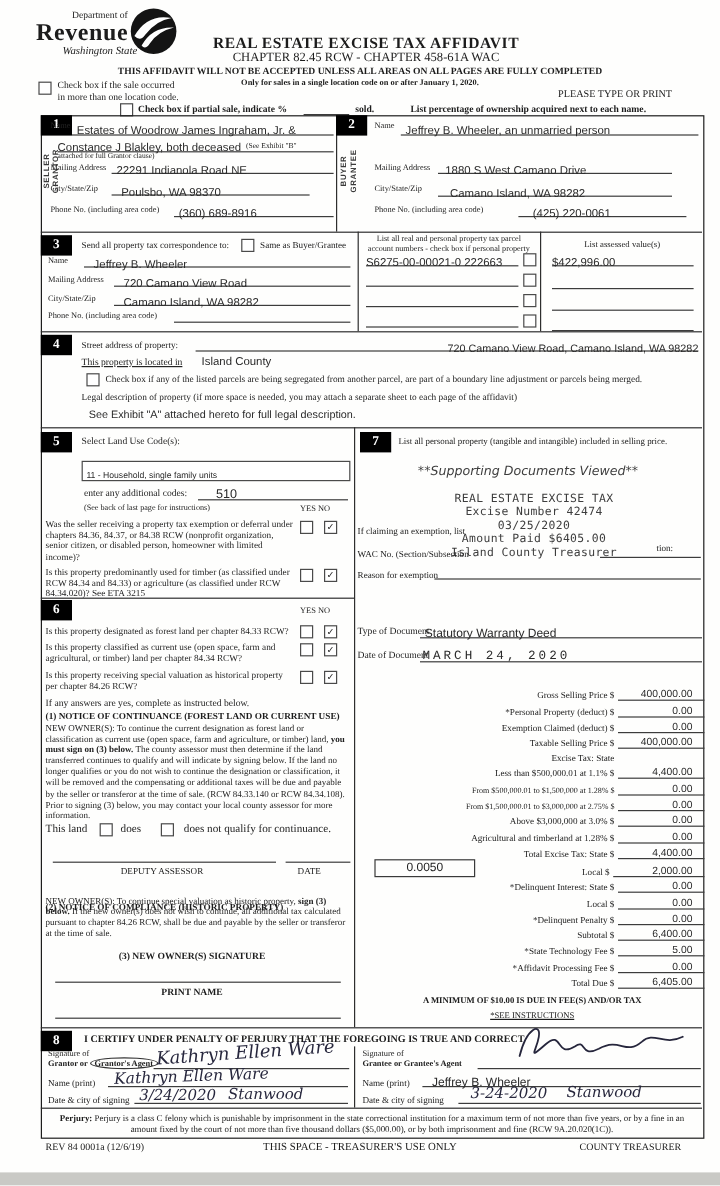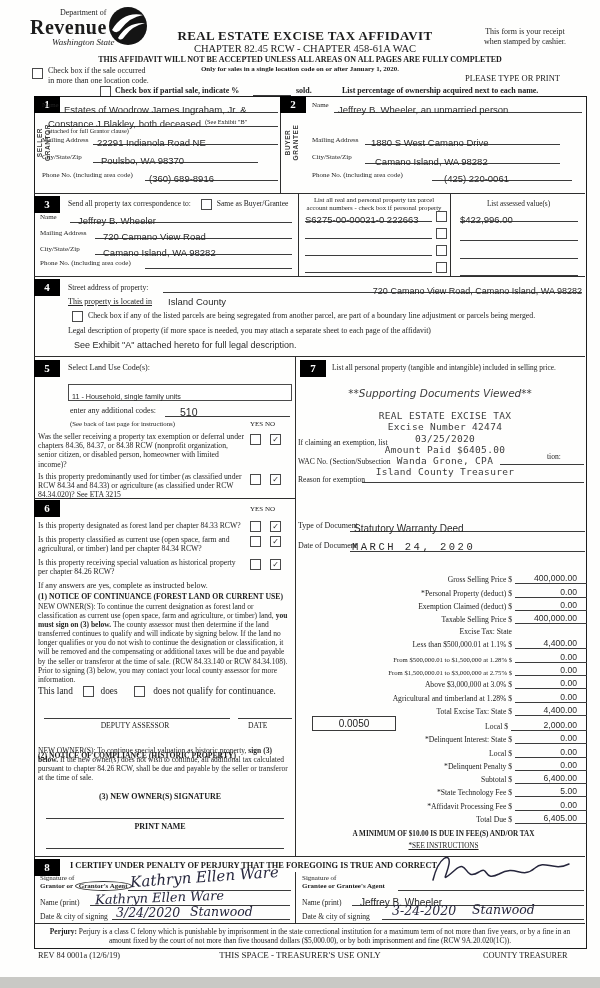--- a/index.html
+++ b/index.html
@@ -49,24 +49,20 @@
     <div class="b" style="font-size:20px;letter-spacing:.5px;line-height:20px;">Revenue</div>
     <div class="i" style="font-size:9px;margin-left:22px;">Washington State</div>
   </div>
   <svg class="abs" style="left:108px;top:6px;" width="40" height="40" viewBox="0 0 40 40">
     <circle cx="20" cy="20" r="19" fill="#141414"></circle>
     <path d="M4 24 Q15 5 35 9 Q22 11 13 23 Q9 29 4 24 Z" fill="#fff"></path>
     <path d="M10 32 Q19 16 37 17 Q24 20 17 30 Q13 36 10 32 Z" fill="#fff"></path>
   </svg>
   <div class="abs b ctr" style="left:150px;top:28px;width:310px;font-size:13px;letter-spacing:.4px;">REAL ESTATE EXCISE TAX AFFIDAVIT</div>
   <div class="abs ctr" style="left:150px;top:43px;width:310px;font-size:10.5px;">CHAPTER 82.45 RCW - CHAPTER 458-61A WAC</div>
-  <div class="abs ctr" style="left:460px;top:27px;width:130px;font-size:8px;line-height:9.5px;">
-    <div>This form is your receipt</div>
-    <div>when stamped by cashier.</div>
-  </div>
   <div class="abs b ctr" style="left:40px;top:55px;width:520px;font-size:8px;">THIS AFFIDAVIT WILL NOT BE ACCEPTED UNLESS ALL AREAS ON ALL PAGES ARE FULLY COMPLETED</div>
   <div class="abs b ctr" style="left:40px;top:64.5px;width:520px;font-size:7px;">Only for sales in a single location code on or after January 1, 2020.</div>
   <span class="cb abs" style="left:32px;top:68px;"></span>
   <div class="abs" style="left:48px;top:66px;font-size:8px;line-height:9.5px;">
     <div>Check box if the sale occurred</div>
     <div>in more than one location code.</div>
   </div>
   <div class="abs" style="left:465px;top:73px;font-size:8.5px;">PLEASE TYPE OR PRINT</div>
   <span class="cb abs" style="left:100px;top:86px;"></span>
   <div class="abs b" style="left:115px;top:86px;font-size:8px;">Check box if partial sale, indicate %</div>
@@ -259,21 +255,20 @@
   <div class="abs ul" style="left:46px;top:832px;width:238px;height:16px;"></div>
 
   <div class="numbox" style="left:300px;top:360px;">7</div>
   <div class="abs" style="left:332px;top:363px;font-size:7.4px;">List all personal property (tangible and intangible) included in selling price.</div>
   <div class="abs i ctr" style="left:320px;top:387px;width:240px;font-family:'DejaVu Sans',sans-serif;font-size:10.5px;color:#3d3d3d;">**Supporting Documents Viewed**</div>
   <div class="abs ctr stamp" style="left:330px;top:410px;width:230px;font-size:9.5px;line-height:11.3px;letter-spacing:.3px;">
     <div>REAL ESTATE EXCISE TAX</div>
     <div>Excise Number 42474</div>
     <div>03/25/2020</div>
     <div>Amount Paid $6405.00</div>
-    <div>Wanda Grone, CPA</div>
     <div>Island County Treasurer</div>
   </div>
   <div class="abs lbl2" style="left:298px;top:438px;">If claiming an exemption, list</div>
   <div class="abs lbl2" style="left:547px;top:452px;">tion:</div>
   <div class="abs lbl2" style="left:298px;top:457px;">WAC No. (Section/Subsection</div>
   <div class="abs ul" style="left:500px;top:456px;width:84px;height:8px;"></div>
   <div class="abs lbl2" style="left:298px;top:475px;">Reason for exemption</div>
   <div class="abs ul" style="left:362px;top:472px;width:222px;height:10px;"></div>
   <div class="abs" style="left:298px;top:521px;font-size:8px;">Type of Document</div>
   <div class="abs ul" style="left:350px;top:518px;width:235px;height:13px;">

